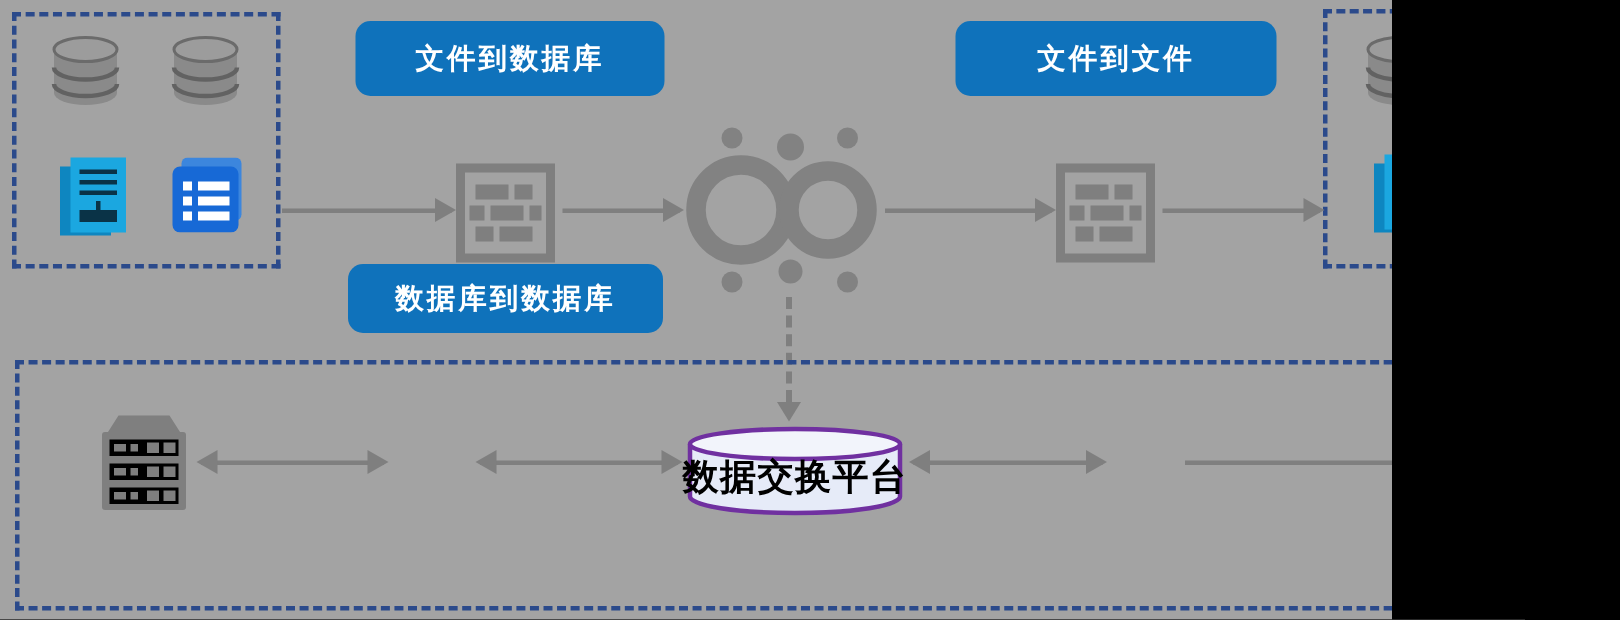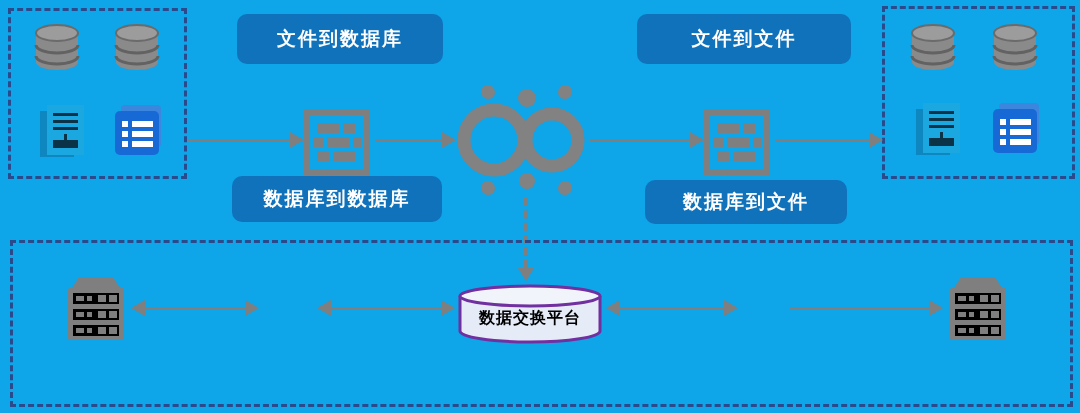--- a/index.html
+++ b/index.html
@@ -1,35 +1,35 @@
 <!DOCTYPE html>
 <html><head>
 <meta charset="utf-8">
 <style>
   html,body{margin:0;padding:0;background:#000;}
-  #stage{position:relative;width:1080px;height:413px;background:#0ea5e9;overflow:hidden;
+  #stage{position:relative;width:928px;height:413px;background:#a3a3a3;overflow:hidden;
          font-family:Liberation Serif, serif;}
   .dashed-box{position:absolute;border:3px dashed #2b4a8b;background:transparent;}
   .abs{position:absolute;}
   .flow-btn{position:absolute;background:#0f72bb;border-radius:10px;color:#fff;
             display:flex;align-items:center;justify-content:center;
             font-size:19px;font-weight:bold;letter-spacing:2px;}
   
   .h-arrow{position:absolute;height:16px;}
   .h-arrow .shaft{position:absolute;top:6.5px;left:2px;right:2px;height:3px;background:#7f7f7f;}
   .h-arrow .head-r{position:absolute;right:-1px;top:0;width:0;height:0;
     border-left:14px solid #7f7f7f;border-top:8px solid transparent;border-bottom:8px solid transparent;}
   .h-arrow .head-l{position:absolute;left:-1px;top:0;width:0;height:0;
     border-right:14px solid #7f7f7f;border-top:8px solid transparent;border-bottom:8px solid transparent;}
   .v-dash{position:absolute;width:0;border-left:4px dashed #7f7f7f;}
   .v-head{position:absolute;width:0;height:0;border-top:13px solid #7f7f7f;
     border-left:8px solid transparent;border-right:8px solid transparent;}
   .platform-label{position:absolute;left:455px;top:282px;width:150px;height:56px;
     display:flex;align-items:center;justify-content:center;color:#000;
-    font-size:16px;font-weight:bold;letter-spacing:1px;}
+    font-size:24px;font-weight:bold;letter-spacing:1px;}
   .icon{display:block;}
 </style>
 </head>
 <body>
 
 <div id="stage">
 
   <div class="dashed-box" style="left:8px;top:8px;width:173px;height:165px;">
     <svg class="icon abs" style="left:20px;top:12px;" width="52" height="50" viewBox="0 0 52 50">
       <path d="M5,10 v29 a21,8 0 0 0 42,0 v-29" fill="#8a8a8a"></path>
@@ -90,21 +90,20 @@
       <rect x="9" y="26" width="6" height="6" fill="#fff"></rect>
         <rect x="19" y="26" width="21" height="6" fill="#fff"></rect>
       <rect x="9" y="36" width="6" height="6" fill="#fff"></rect>
         <rect x="19" y="36" width="21" height="6" fill="#fff"></rect>
     </svg>
   </div>
 
   <div class="flow-btn" style="left:237px;top:14px;width:206px;height:50px;">文件到数据库</div>
   <div class="flow-btn" style="left:637px;top:14px;width:214px;height:50px;">文件到文件</div>
   <div class="flow-btn" style="left:232px;top:176px;width:210px;height:46px;">数据库到数据库</div>
-  <div class="flow-btn" style="left:645px;top:180px;width:202px;height:44px;">数据库到文件</div>
 
   <div class="h-arrow" style="left:186px;top:132px;width:117px;">
     <div class="shaft"></div>
       <div class="head-r"></div>
   </div>
   <div class="h-arrow" style="left:373px;top:132px;width:82px;">
     <div class="shaft"></div>
       <div class="head-r"></div>
   </div>
   <div class="h-arrow" style="left:588px;top:132px;width:115px;">

